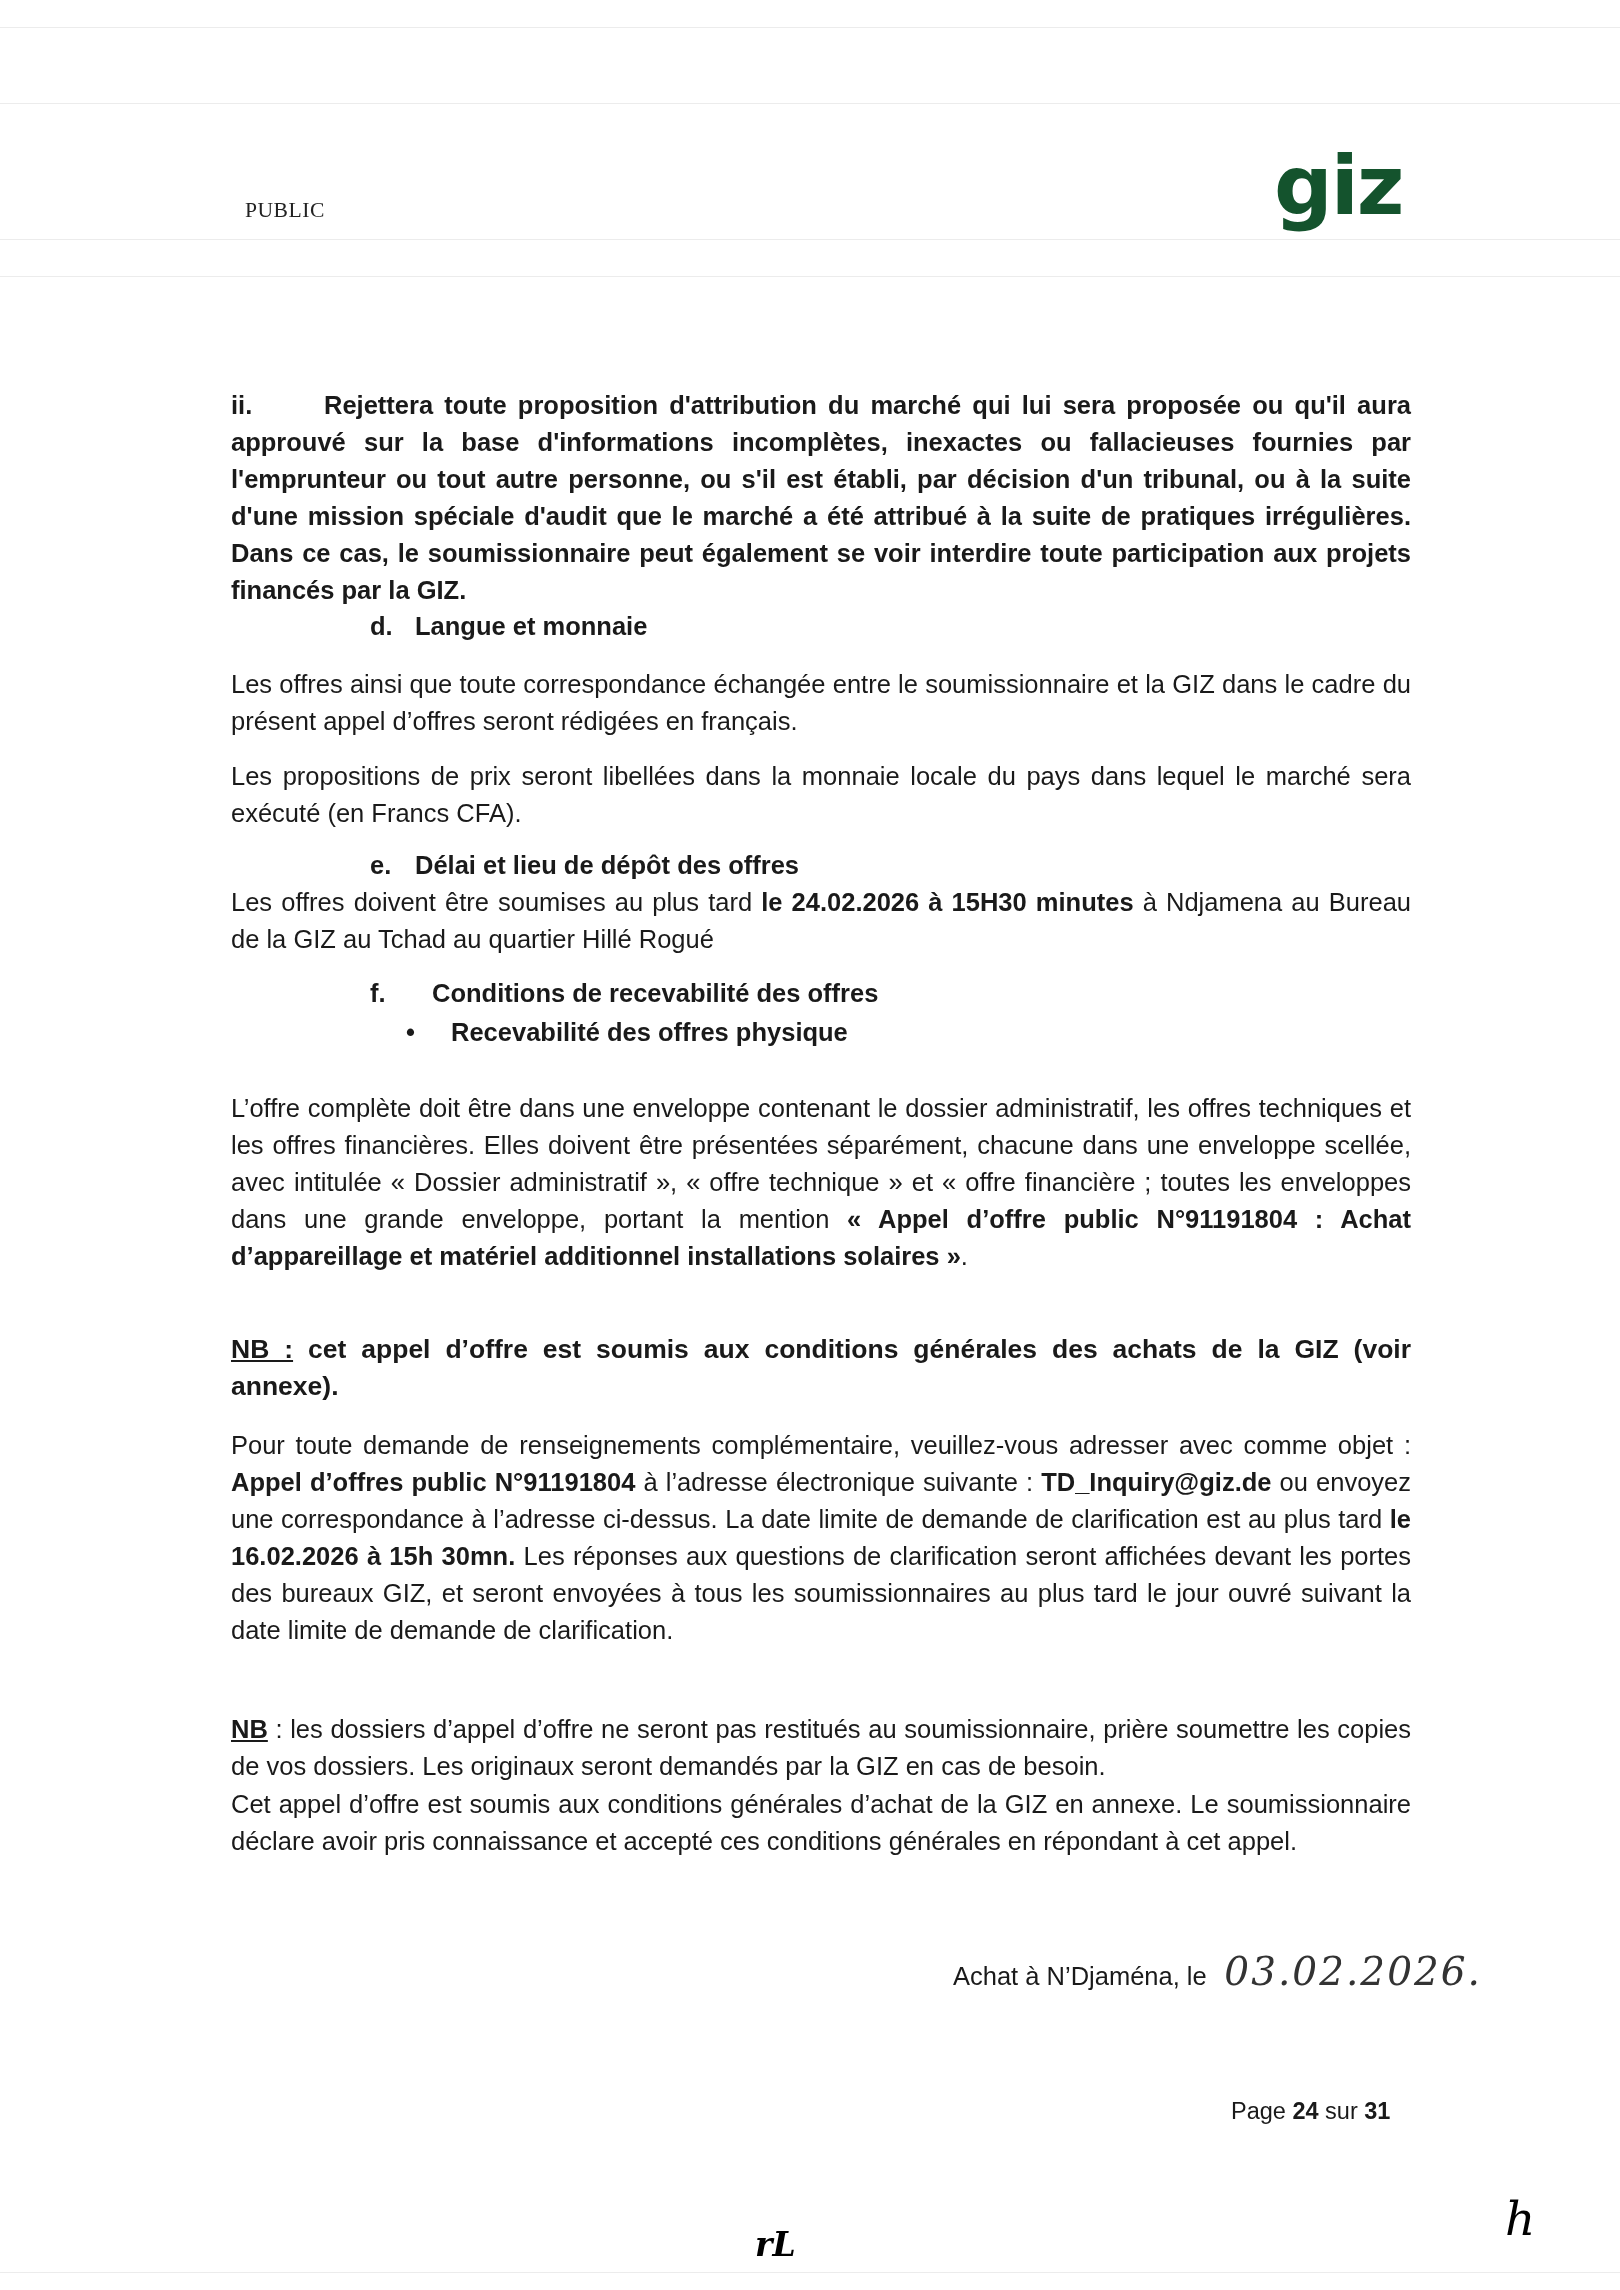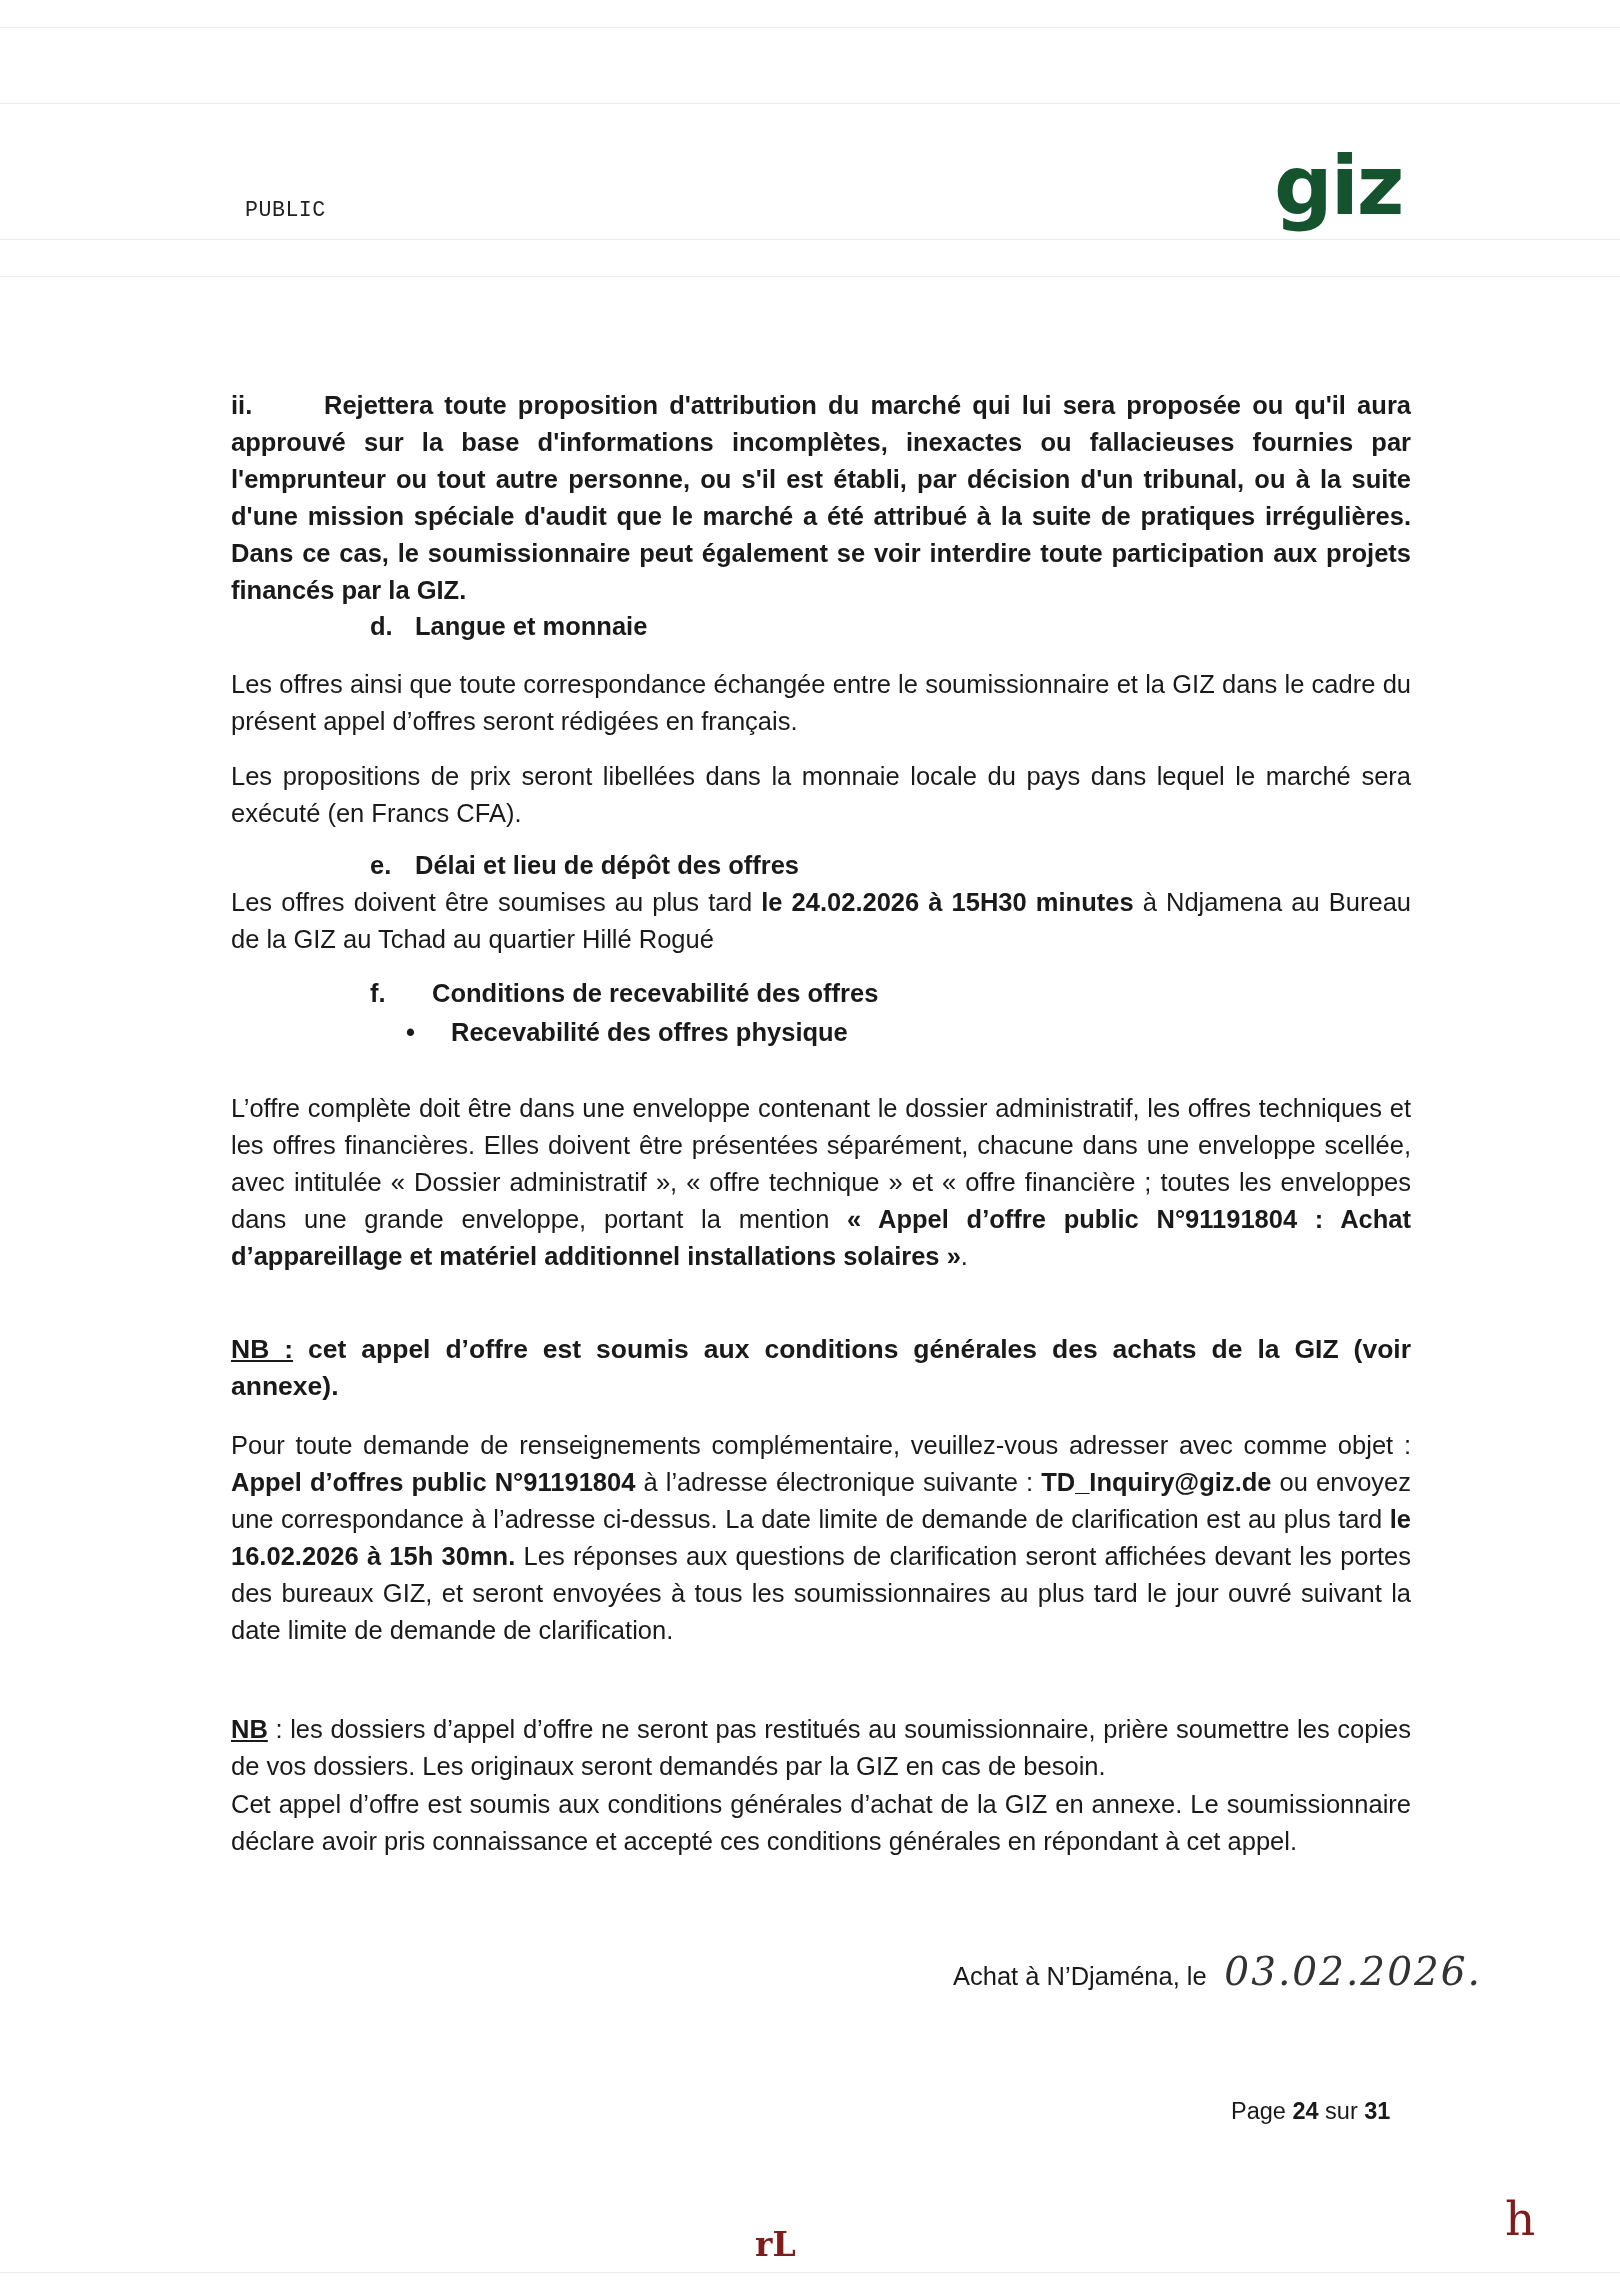--- a/index.html
+++ b/index.html
@@ -1,29 +1,29 @@
 <!DOCTYPE html>
 <html><head>
 <meta charset="utf-8">
 <style>
   html, body { margin: 0; padding: 0; background: #ffffff; }
   body { width: 1620px; height: 2291px; position: relative; overflow: hidden; font-family: "Liberation Sans", sans-serif; color: #1a1a1a; }
   .scanline { position: absolute; left: 0; width: 1620px; height: 1px; background: #ececec; }
-  .header-public { position: absolute; left: 245px; top: 198px; font-family: Liberation Mono, monospace; font-size: 21.6px; letter-spacing: 0.5px; color: #222; }
+  .header-public { position: absolute; left: 245px; top: 198px; font-family: Liberation Serif, serif; font-size: 21.6px; letter-spacing: 0.5px; color: #222; }
   .logo { position: absolute; left: 1274px; top: 145px; font-family: "DejaVu Sans", sans-serif; font-size: 82px; font-weight: bold; letter-spacing: -2px; color: #14532d; line-height: 1; }
   .body-text { position: absolute; left: 231px; width: 1180px; font-size: 25.5px; line-height: 37px; text-align: justify; }
   .heading { position: absolute; font-size: 25.5px; font-weight: bold; line-height: 37px; }
   .heading .letter { display: inline-block; }
   .b { font-weight: bold; }
   .u { text-decoration: underline; }
   .roman { display: inline-block; width: 93px; }
   .footer-date { position: absolute; left: 953px; top: 1949px; font-size: 25.5px; }
   .handwritten { font-family: "DejaVu Serif", serif; font-style: italic; font-size: 39px; color: #333; margin-left: 17.6px; letter-spacing: 2px; }
   .page-num { position: absolute; left: 1231px; top: 2098px; font-size: 23.5px; }
-  .initial { position: absolute; font-family: "DejaVu Serif", serif; color: #7f1d1d; }
+  .initial { position: absolute; font-family: "DejaVu Serif", serif; font-style: italic; color: #000000; }
 </style>
 </head>
 <body>
 
 <div class="scanline" style="top:27.4px"></div>
 <div class="scanline" style="top:103px"></div>
 <div class="scanline" style="top:239px"></div>
 <div class="scanline" style="top:276px"></div>
 
 <div class="header-public">PUBLIC</div>

